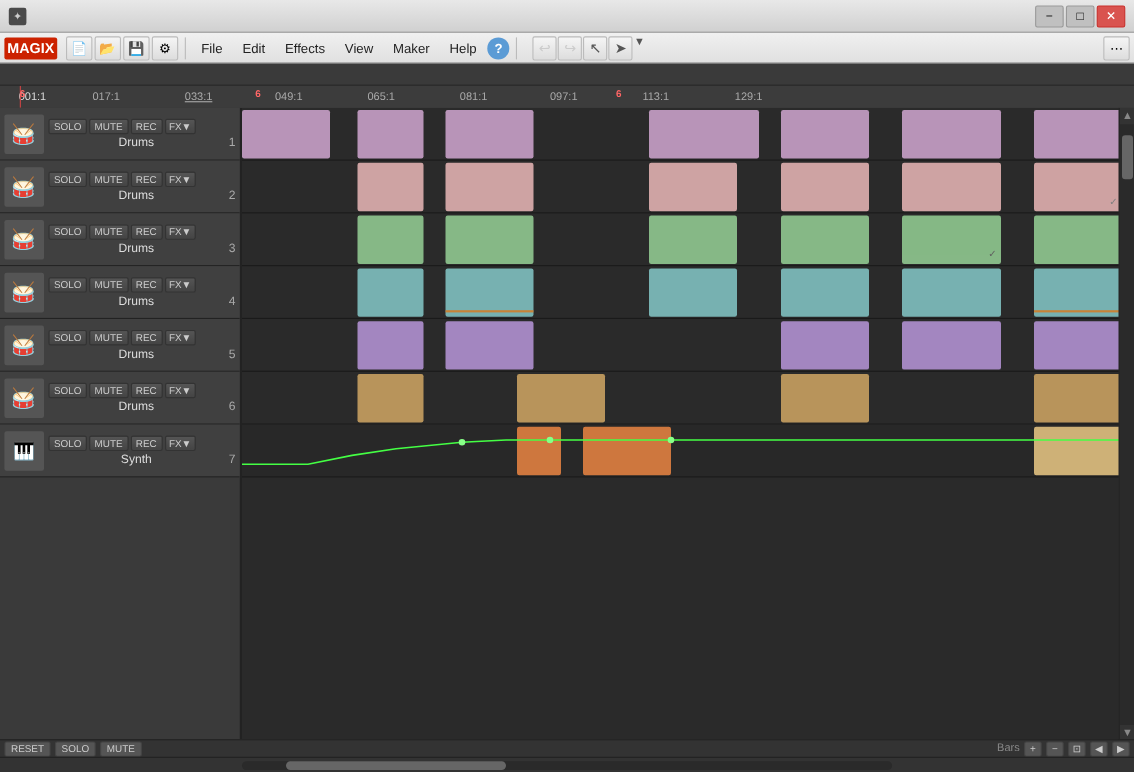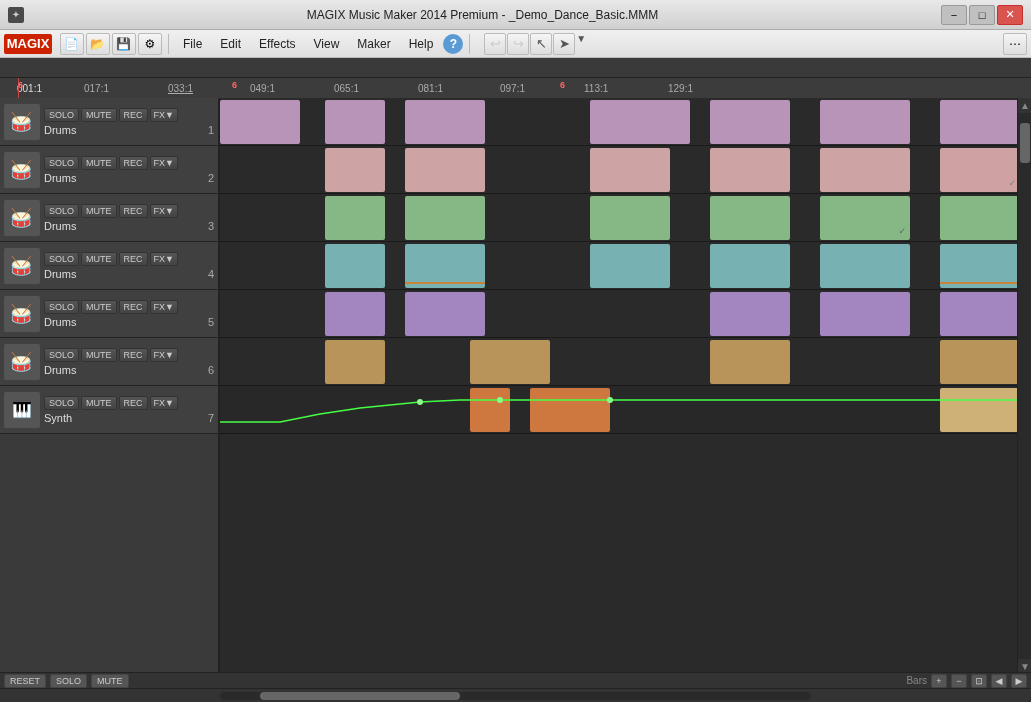--- a/index.html
+++ b/index.html
@@ -127,21 +127,21 @@
       font-size: 9px;
       cursor: pointer;
       display: flex; align-items: center; justify-content: center;
     }
     .fx-btn {
       height: 14px; padding: 0 3px;
       background: linear-gradient(to bottom, #555, #444);
       border: 1px solid #333; border-radius: 2px;
       color: #ccc; font-size: 9px; cursor: pointer;
     }
-    .track-name { color: #ddd; font-size: 11px; flex: 1; }
+    .track-name { color: #ddd; font-size: 11px; flex: 1; text-align: center; }
     .track-num { color: #aaa; font-size: 11px; margin-left: 4px; }
 
     
     .track-row {
       height: 48px;
       border-bottom: 1px solid #1a1a1a;
       position: relative;
     }
 
     
@@ -187,21 +187,20 @@
       display: flex; align-items: center; justify-content: center;
     }
   </style>
 </head>
 <body>
 
 <div id="titlebar">
   <div style="display:flex;align-items:center;gap:6px;">
     <div style="width:16px;height:16px;background:#4a4a4a;border-radius:2px;display:flex;align-items:center;justify-content:center;font-size:10px;color:#ccc;">✦</div>
   </div>
-  <div style="font-size:12px;color:#222;flex:1;text-align:center;">MAGIX Music Maker 2014 Premium - _Demo_Dance_Basic.MMM</div>
   <div style="display:flex;gap:2px;">
     <div class="win-btn">−</div>
     <div class="win-btn">□</div>
     <div class="win-btn close">✕</div>
   </div>
 </div>
 
 <div id="menubar">
   <div class="menu-logo">MAGIX</div>
   <div class="toolbar-group">

